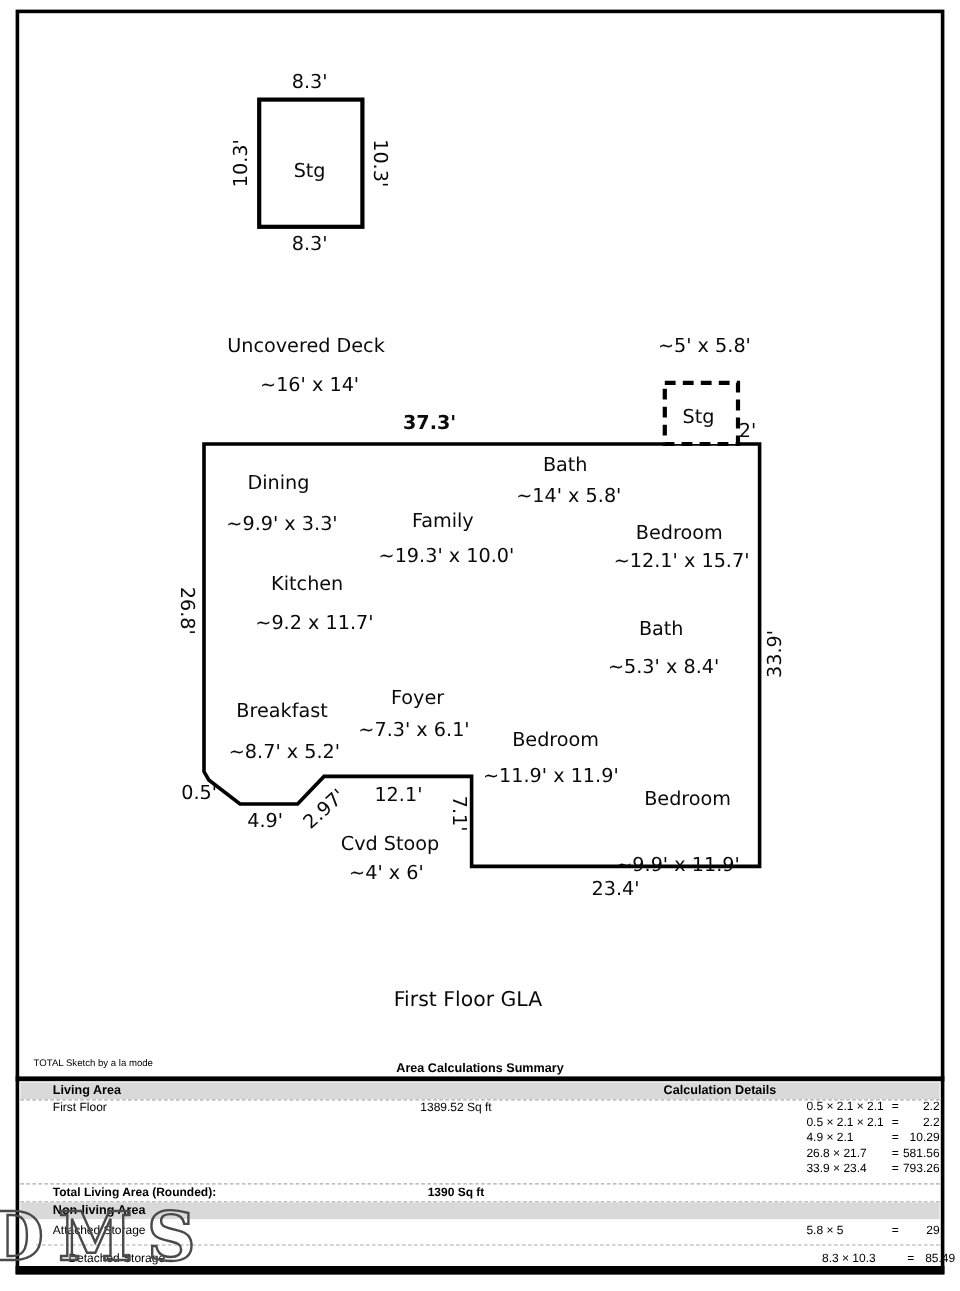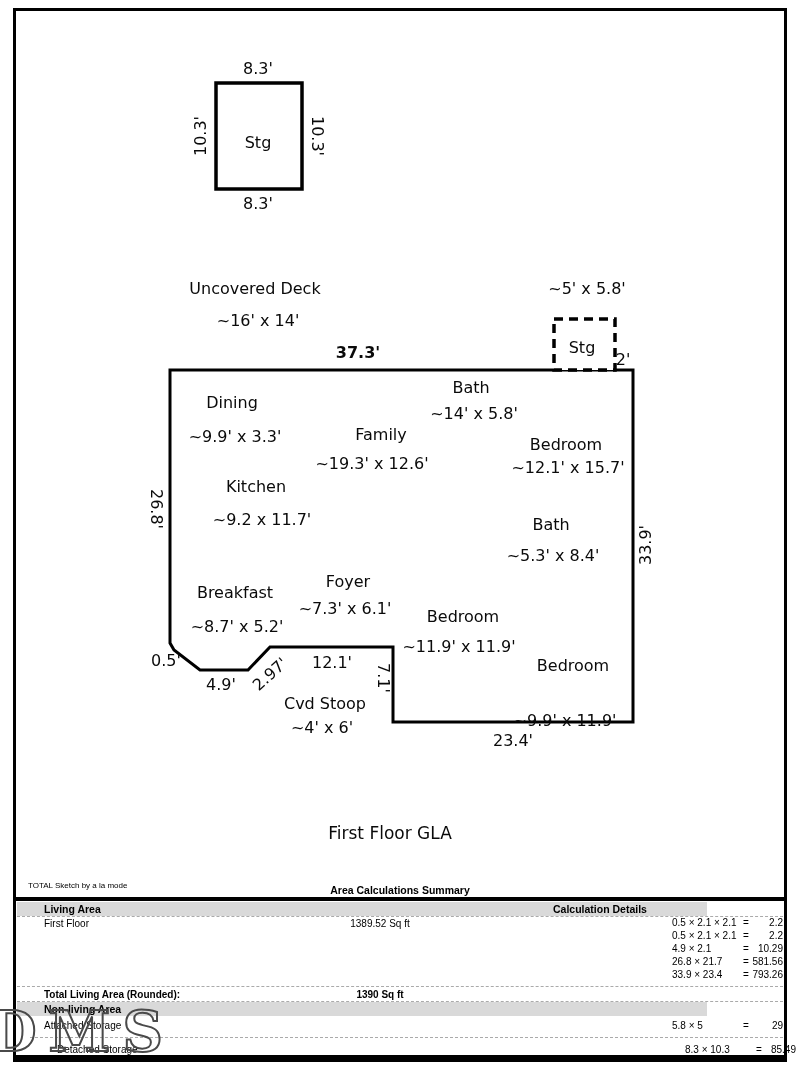--- a/index.html
+++ b/index.html
@@ -19,21 +19,21 @@
   }
   .gla-caption{
     position:absolute;white-space:nowrap;font-size:17px;color:#0a0a0a;
     transform:translate(-50%,-50%);
   }
   
   .tbl{font-family:"Liberation Sans",sans-serif;font-size:10px;color:#000;}
   .tagline{position:absolute;left:28px;top:881px;font-size:8px;}
   .tbl-title{position:absolute;left:300px;top:884px;width:200px;text-align:center;font-weight:bold;font-size:10.5px;}
   .bar{position:absolute;background:#000;}
-  .band{position:absolute;left:17px;width:690px;height:14px;background:#d9d9d9;}
+  .band{position:absolute;left:17px;width:766px;height:14px;background:#d9d9d9;}
   .band .lbl{position:absolute;left:27px;top:1px;font-weight:bold;font-size:10.5px;}
   .band .calc-hdr{position:absolute;left:500px;top:1px;width:166px;text-align:center;font-weight:bold;font-size:10.5px;}
   .rowlabel{position:absolute;left:44px;white-space:nowrap;}
   .rowvalue{position:absolute;left:300px;width:160px;text-align:center;white-space:nowrap;}
   .bold{font-weight:bold;}
   .dashline{position:absolute;left:17px;width:766px;border-top:1px dashed #aaa;height:0;}
   #living-calcs{position:absolute;left:672px;top:916px;width:111px;}
   .calcrow{display:flex;height:13px;line-height:13px;}
   .calcrow .expr{flex:0 0 68px;text-align:left;}
   .calcrow .eq{flex:0 0 12px;text-align:center;}
@@ -75,22 +75,22 @@
       <div class="slabel" style="left: 255px; top: 288px; transform: translate(-50%, -50%) rotate(0deg);">Uncovered Deck</div>
       <div class="slabel" style="left: 258px; top: 320px; transform: translate(-50%, -50%) rotate(0deg);">~16' x 14'</div>
       <div class="slabel" style="left: 358px; top: 352px; transform: translate(-50%, -50%) rotate(0deg); font-weight: bold;">37.3'</div>
       <div class="slabel" style="left: 587px; top: 288px; transform: translate(-50%, -50%) rotate(0deg);">~5' x 5.8'</div>
       <div class="slabel" style="left: 582px; top: 347px; transform: translate(-50%, -50%) rotate(0deg);">Stg</div>
       <div class="slabel" style="left: 623px; top: 359px; transform: translate(-50%, -50%) rotate(0deg);">2'</div>
       <div class="slabel" style="left: 471px; top: 387px; transform: translate(-50%, -50%) rotate(0deg);">Bath</div>
       <div class="slabel" style="left: 474px; top: 413px; transform: translate(-50%, -50%) rotate(0deg);">~14' x 5.8'</div>
       <div class="slabel" style="left: 232px; top: 402px; transform: translate(-50%, -50%) rotate(0deg);">Dining</div>
       <div class="slabel" style="left: 235px; top: 436px; transform: translate(-50%, -50%) rotate(0deg);">~9.9' x 3.3'</div>
-      <div class="slabel" style="left: 369px; top: 434px; transform: translate(-50%, -50%) rotate(0deg); margin-left: 12px;">Family</div>
-      <div class="slabel" style="left: 372px; top: 463px; transform: translate(-50%, -50%) rotate(0deg);">~19.3' x 12.6'</div>
+      <div class="slabel" style="left: 369px; top: 434px; transform: translate(-50%, -50%) rotate(0deg);">Family</div>
+      <div class="slabel" style="left: 372px; top: 463px; transform: translate(-50%, -50%) rotate(0deg);">~19.3' x 10.0'</div>
       <div class="slabel" style="left: 566px; top: 444px; transform: translate(-50%, -50%) rotate(0deg);">Bedroom</div>
       <div class="slabel" style="left: 568px; top: 467px; transform: translate(-50%, -50%) rotate(0deg);">~12.1' x 15.7'</div>
       <div class="slabel" style="left: 256px; top: 486px; transform: translate(-50%, -50%) rotate(0deg);">Kitchen</div>
       <div class="slabel" style="left: 262px; top: 519px; transform: translate(-50%, -50%) rotate(0deg);">~9.2 x 11.7'</div>
       <div class="slabel" style="left: 156px; top: 509px; transform: translate(-50%, -50%) rotate(90deg);">26.8'</div>
       <div class="slabel" style="left: 551px; top: 524px; transform: translate(-50%, -50%) rotate(0deg);">Bath</div>
       <div class="slabel" style="left: 553px; top: 555px; transform: translate(-50%, -50%) rotate(0deg);">~5.3' x 8.4'</div>
       <div class="slabel" style="left: 645px; top: 545px; transform: translate(-50%, -50%) rotate(-90deg);">33.9'</div>
       <div class="slabel" style="left: 235px; top: 592px; transform: translate(-50%, -50%) rotate(0deg);">Breakfast</div>
       <div class="slabel" style="left: 237px; top: 626px; transform: translate(-50%, -50%) rotate(0deg);">~8.7' x 5.2'</div>

